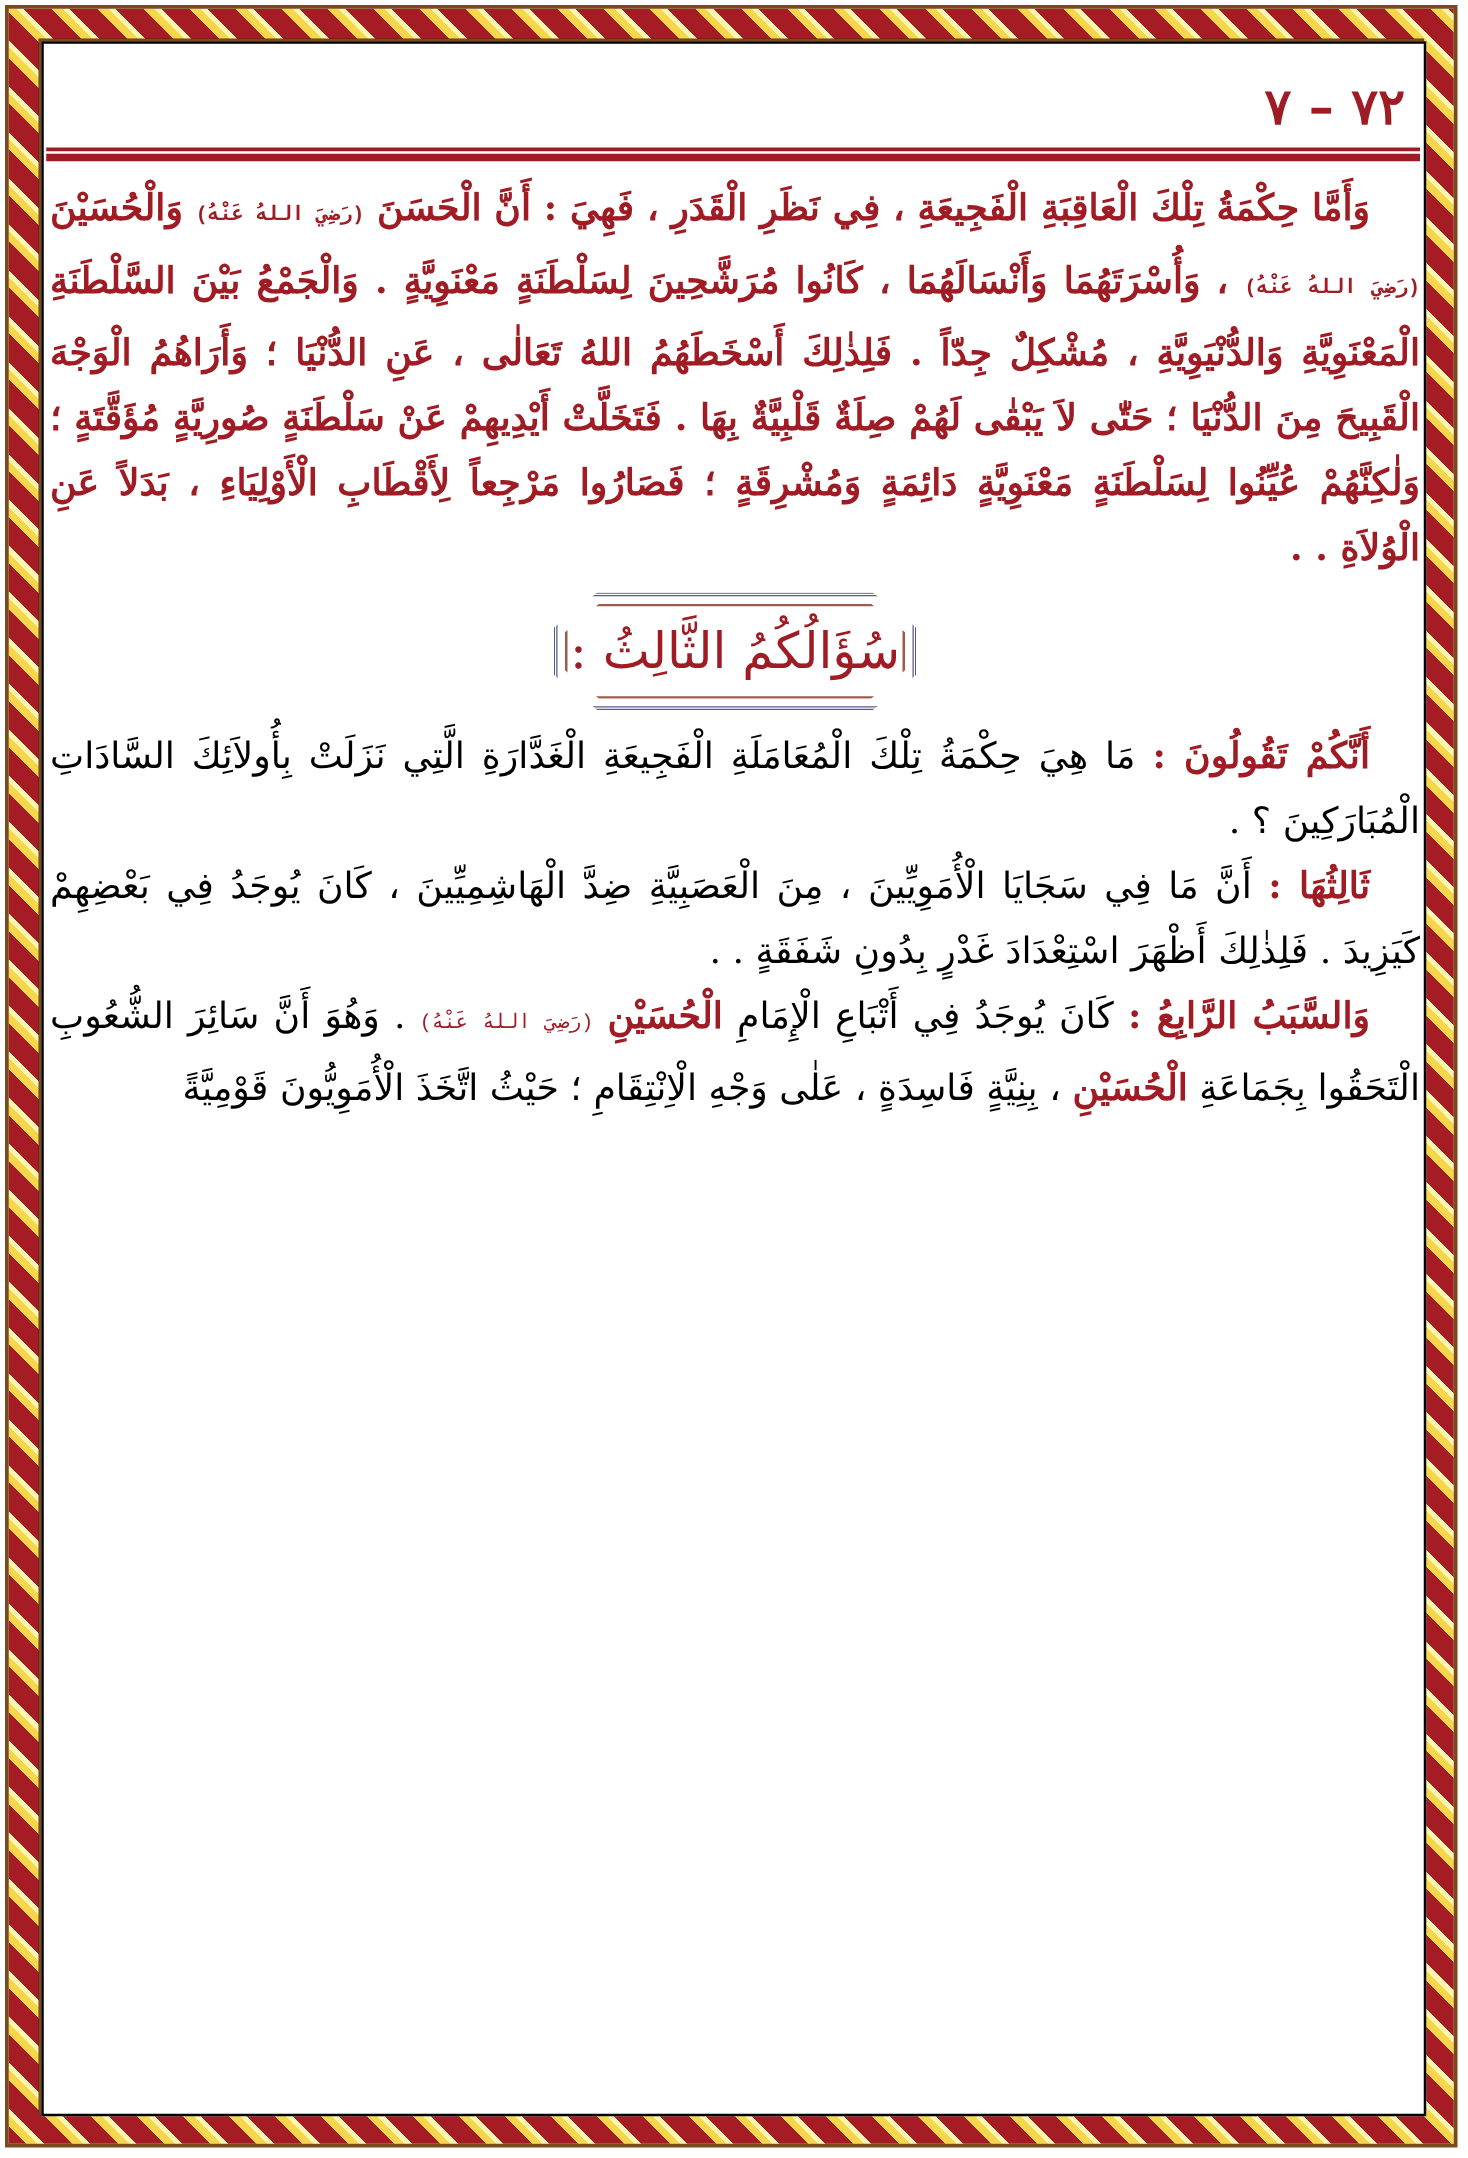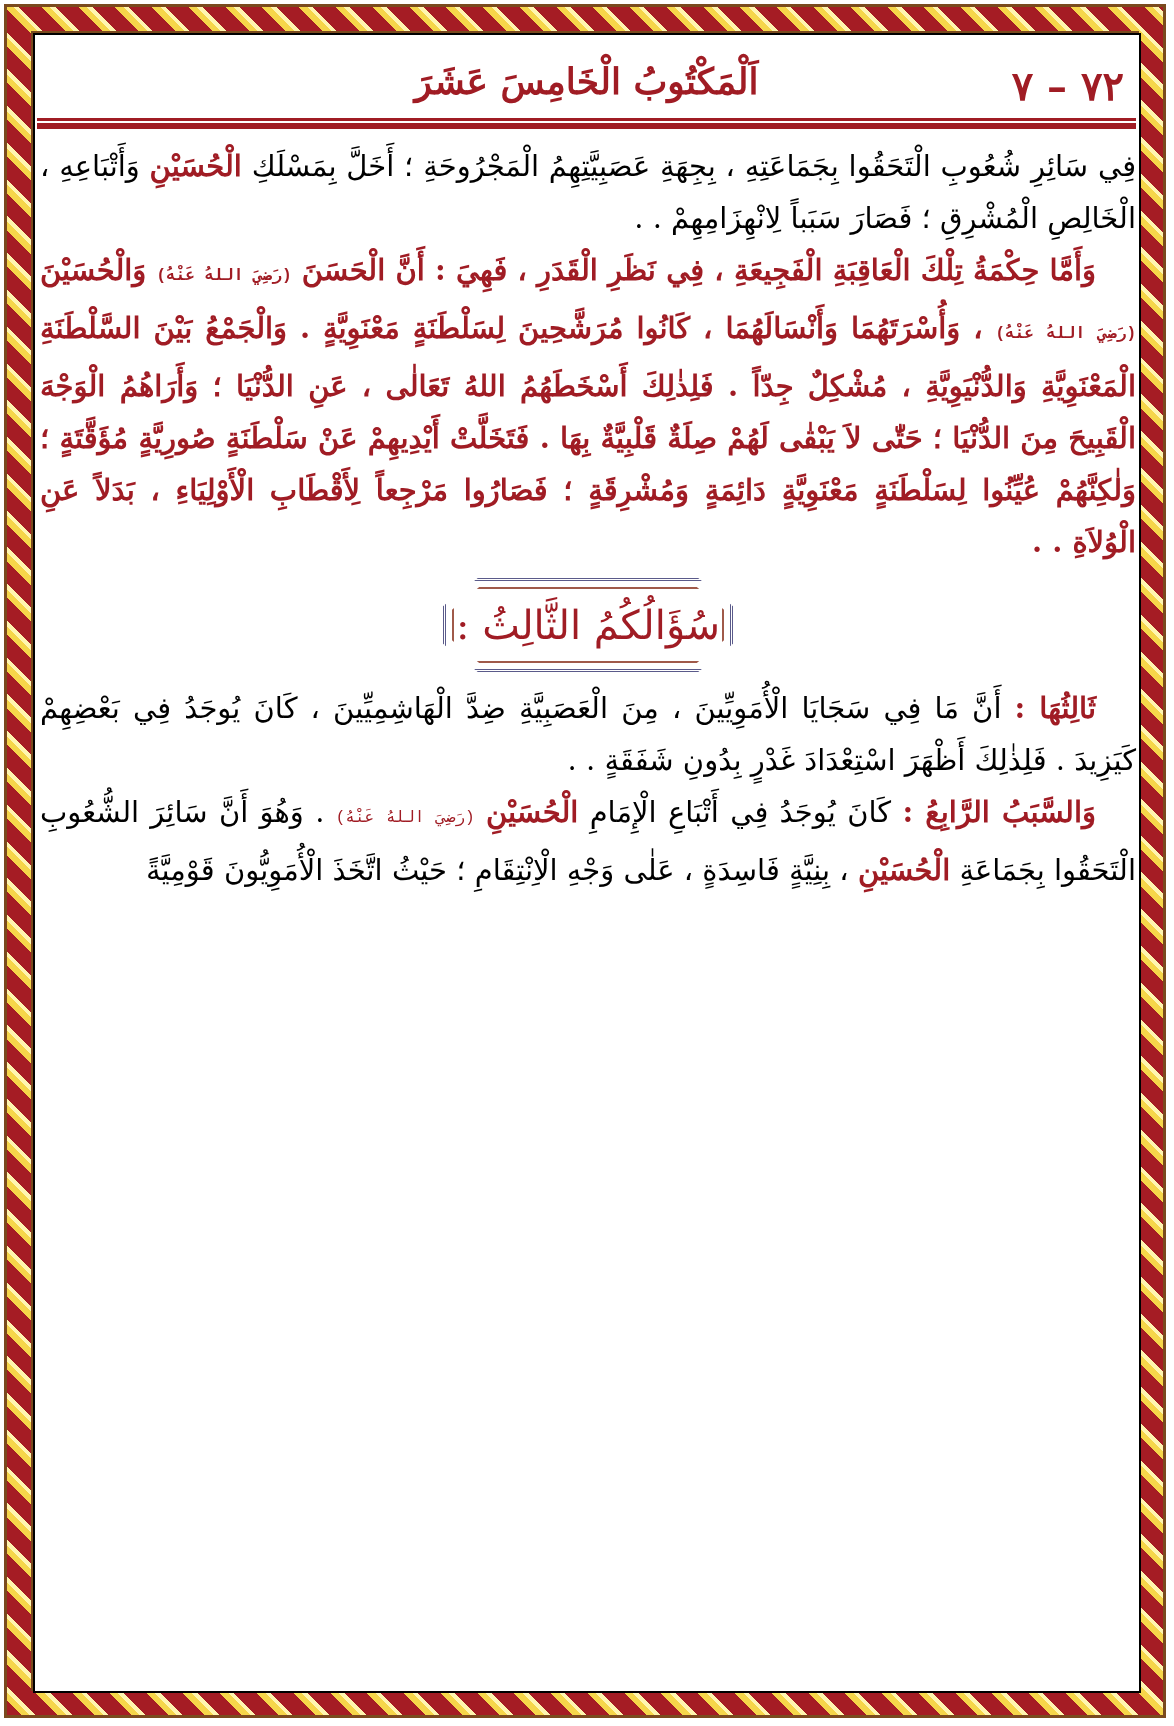--- a/index.html
+++ b/index.html
@@ -54,44 +54,43 @@
 <body>
 
 <div class="frame">
   <div class="frame-inner-line"></div>
 </div>
 
 <div class="page"></div>
 
 <div class="header">
   <div class="page-num">٧٢ – ٧</div>
-  <div class="chapter-title">اَلْمَكْتُوبُ الْخَامِسَ عَشَرَ</div>
 </div>
 <div class="rule">
   <div class="l1"></div>
   <div class="l2"></div>
 </div>
 
 <div class="body-text">
 
-  <p>
-    <span>فِي سَائِرِ شُعُوبِ الْتَحَقُوا بِجَمَاعَتِهِ ، بِجِهَةِ عَصَبِيَّتِهِمُ الْمَجْرُوحَةِ ؛ أَخَلَّ بِمَسْلَكِ </span><span class="red">الْحُسَيْنِ</span><span> وَأَتْبَاعِهِ ، الْخَالِصِ الْمُشْرِقِ ؛ فَصَارَ سَبَباً لِانْهِزَامِهِمْ . .</span>
-  </p>
 
   <p class="indent red-p">
     <span>وَأَمَّا حِكْمَةُ تِلْكَ الْعَاقِبَةِ الْفَجِيعَةِ ، فِي نَظَرِ الْقَدَرِ ، فَهِيَ : أَنَّ الْحَسَنَ </span><span class="honor">(رَضِيَ اللهُ عَنْهُ)</span><span> وَالْحُسَيْنَ </span><span class="honor">(رَضِيَ اللهُ عَنْهُ)</span><span> ، وَأُسْرَتَهُمَا وَأَنْسَالَهُمَا ، كَانُوا مُرَشَّحِينَ لِسَلْطَنَةٍ مَعْنَوِيَّةٍ . وَالْجَمْعُ بَيْنَ السَّلْطَنَةِ الْمَعْنَوِيَّةِ وَالدُّنْيَوِيَّةِ ، مُشْكِلٌ جِدّاً . فَلِذٰلِكَ أَسْخَطَهُمُ اللهُ تَعَالٰى ، عَنِ الدُّنْيَا ؛ وَأَرَاهُمُ الْوَجْهَ الْقَبِيحَ مِنَ الدُّنْيَا ؛ حَتّٰى لاَ يَبْقٰى لَهُمْ صِلَةٌ قَلْبِيَّةٌ بِهَا . فَتَخَلَّتْ أَيْدِيهِمْ عَنْ سَلْطَنَةٍ صُورِيَّةٍ مُؤَقَّتَةٍ ؛ وَلٰكِنَّهُمْ عُيِّنُوا لِسَلْطَنَةٍ مَعْنَوِيَّةٍ دَائِمَةٍ وَمُشْرِقَةٍ ؛ فَصَارُوا مَرْجِعاً لِأَقْطَابِ الْأَوْلِيَاءِ ، بَدَلاً عَنِ الْوُلاَةِ . .</span>
   </p>
 
   <div class="cartouche-wrap">
     <div class="cartouche">
       <div class="inner"></div>
       <div class="cartouche-title">سُؤَالُكُمُ الثَّالِثُ :</div>
     </div>
   </div>
 
+  <p class="indent">
+    <span class="red">أَنَّكُمْ تَقُولُونَ :</span><span> مَا هِيَ حِكْمَةُ تِلْكَ الْمُعَامَلَةِ الْفَجِيعَةِ الْغَدَّارَةِ الَّتِي نَزَلَتْ بِأُولاَئِكَ السَّادَاتِ الْمُبَارَكِينَ ؟ .</span>
+  </p>
 
 
 
 
   <p class="indent">
     <span class="red">ثَالِثُهَا :</span><span> أَنَّ مَا فِي سَجَايَا الْأُمَوِيِّينَ ، مِنَ الْعَصَبِيَّةِ ضِدَّ الْهَاشِمِيِّينَ ، كَانَ يُوجَدُ فِي بَعْضِهِمْ كَيَزِيدَ . فَلِذٰلِكَ أَظْهَرَ اسْتِعْدَادَ غَدْرٍ بِدُونِ شَفَقَةٍ . .</span>
   </p>
 
   <p class="indent">
     <span class="red">وَالسَّبَبُ الرَّابِعُ :</span><span> كَانَ يُوجَدُ فِي أَتْبَاعِ الْإِمَامِ </span><span class="red">الْحُسَيْنِ</span> <span class="honor">(رَضِيَ اللهُ عَنْهُ)</span><span> . وَهُوَ أَنَّ سَائِرَ الشُّعُوبِ الْتَحَقُوا بِجَمَاعَةِ </span><span class="red">الْحُسَيْنِ</span><span> ، بِنِيَّةٍ فَاسِدَةٍ ، عَلٰى وَجْهِ الْاِنْتِقَامِ ؛ حَيْثُ اتَّخَذَ الْأُمَوِيُّونَ قَوْمِيَّةً</span>

